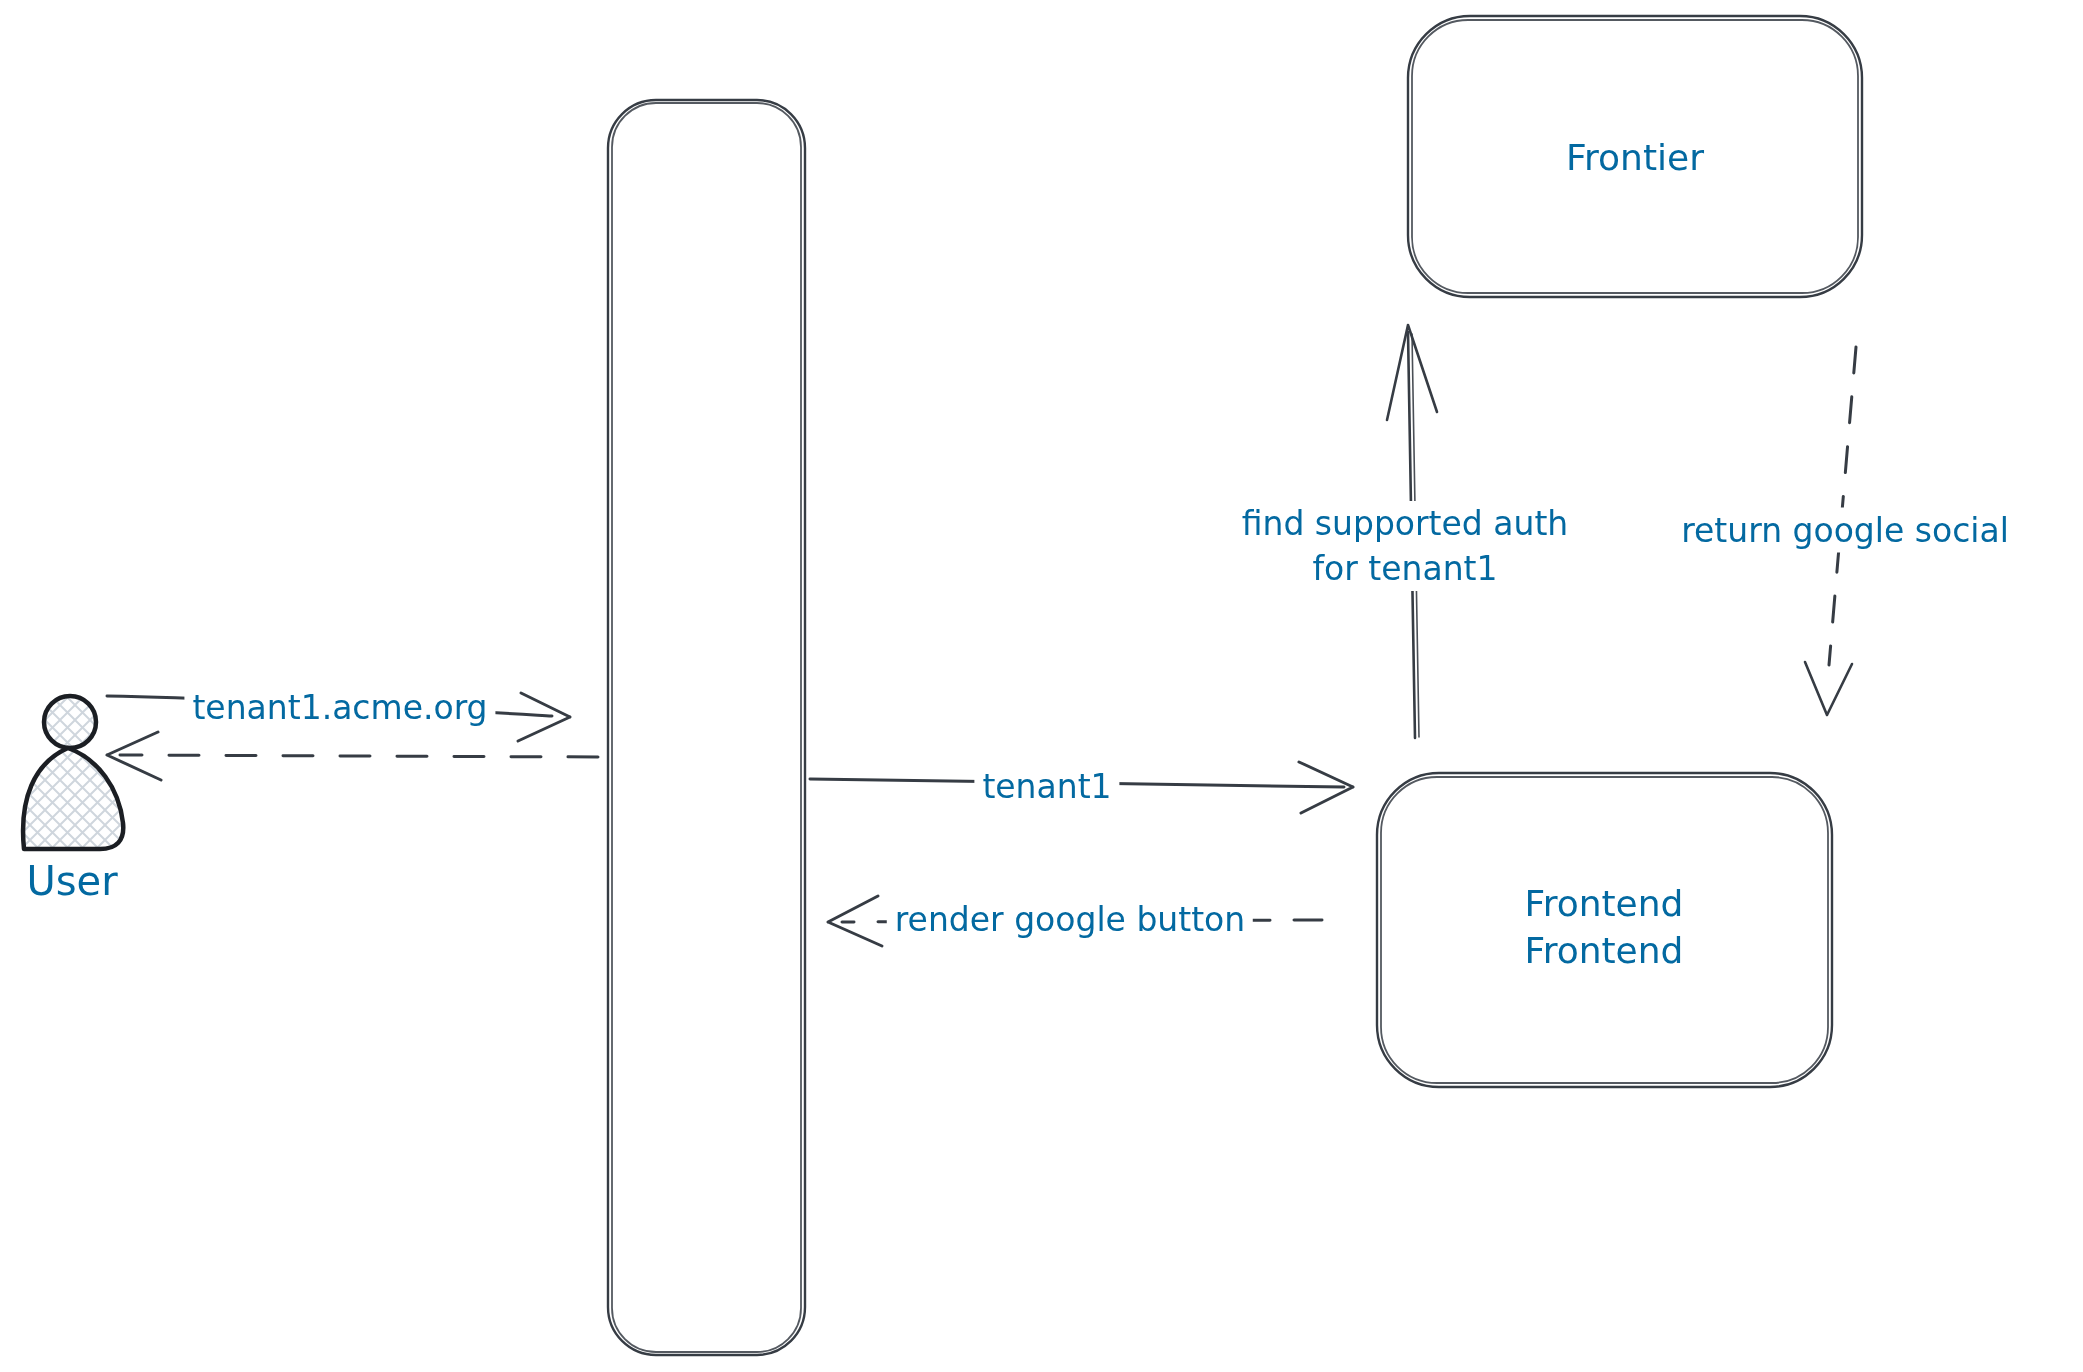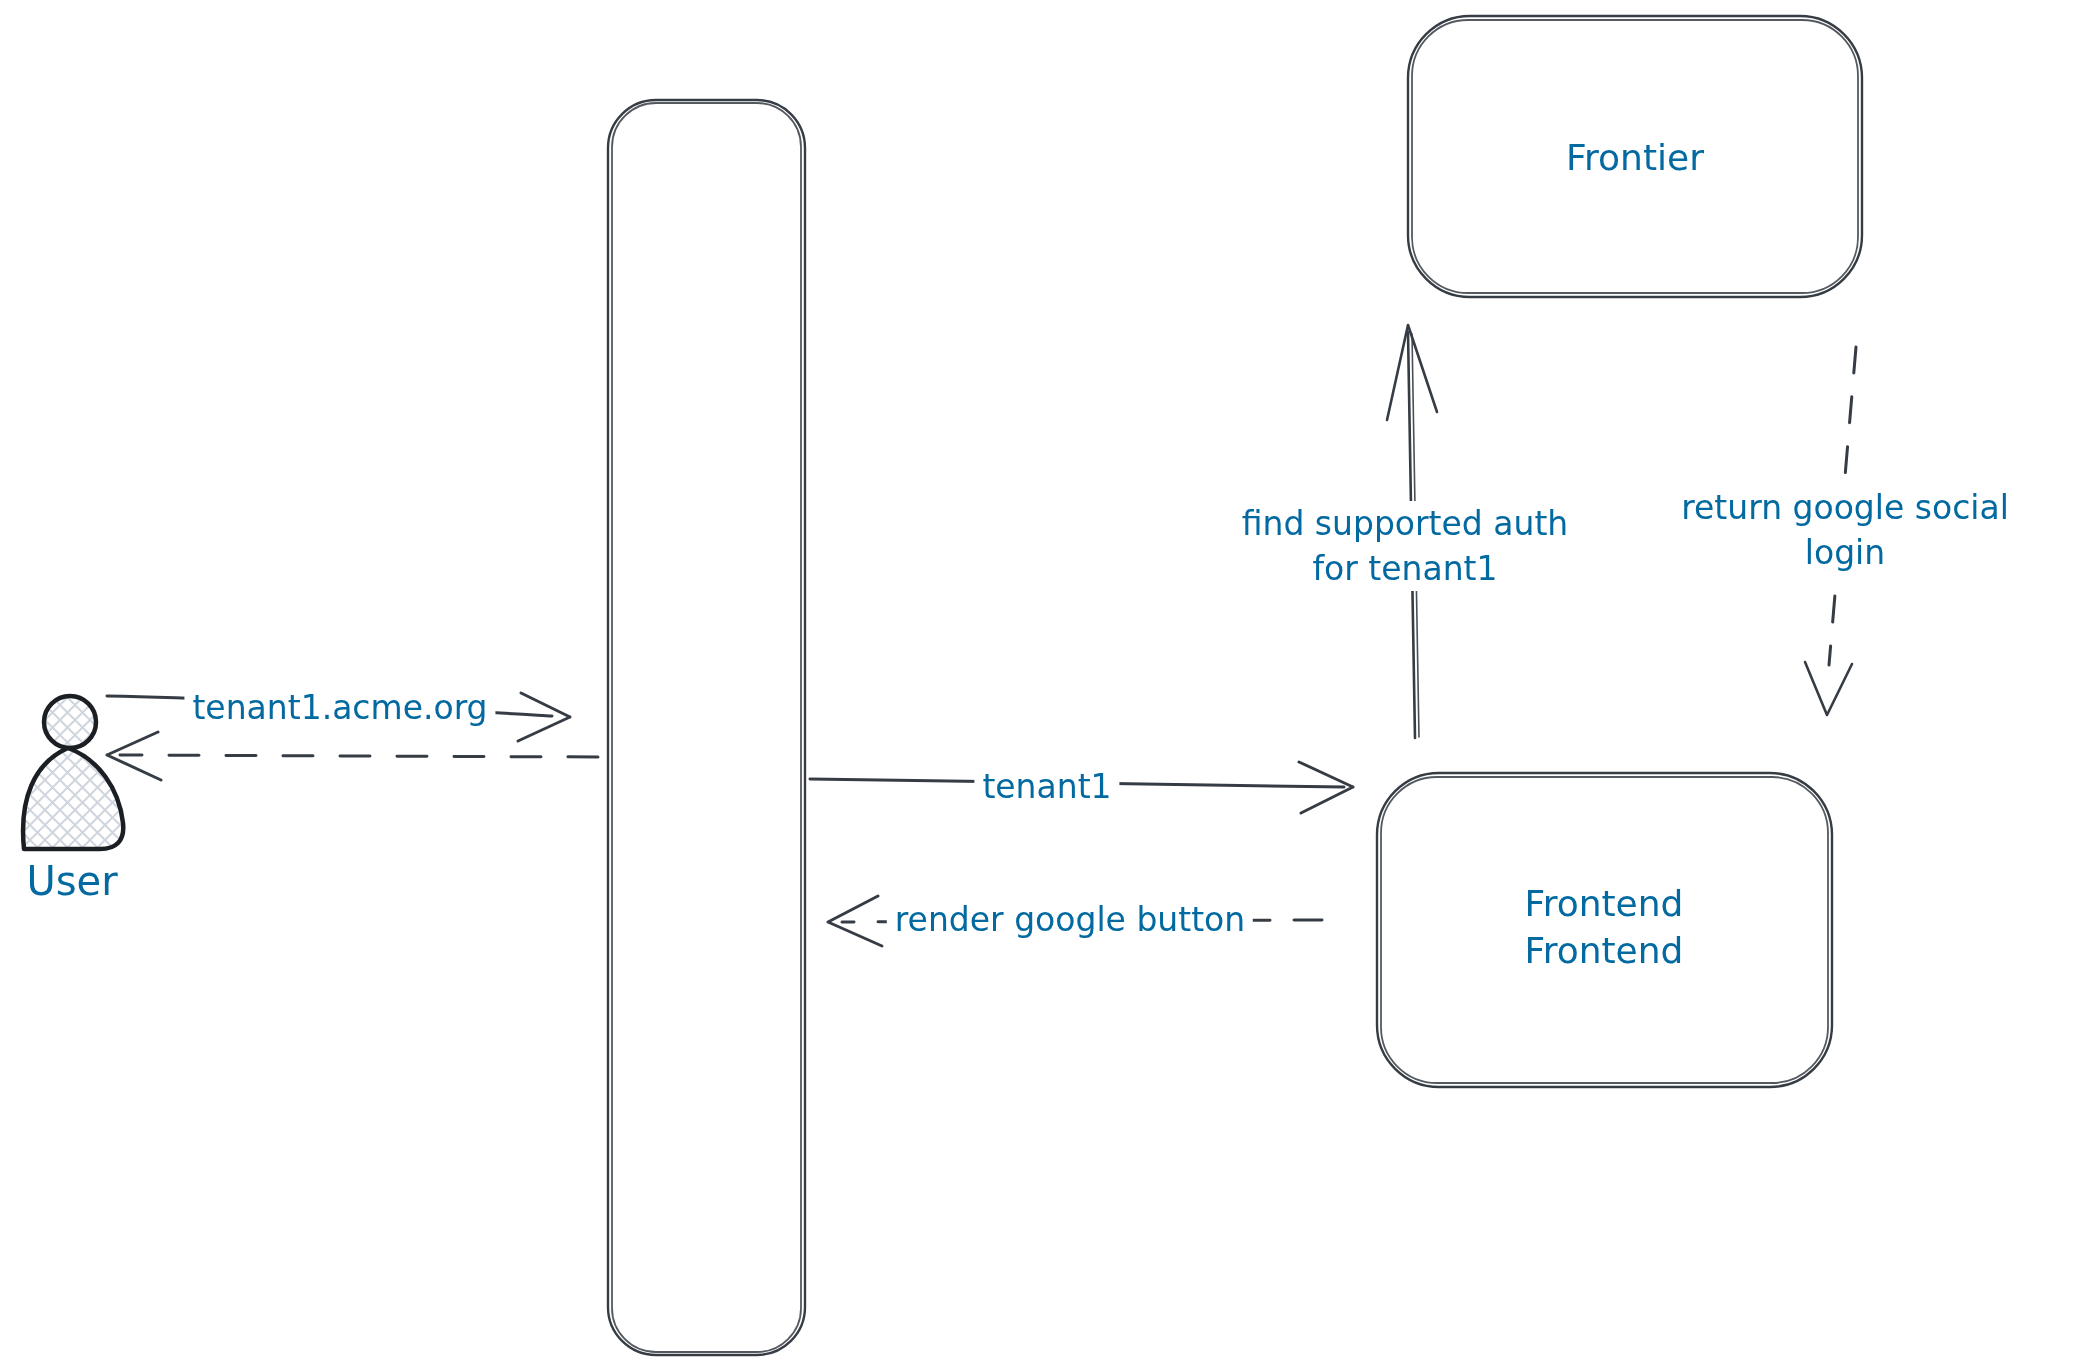--- a/index.html
+++ b/index.html
@@ -107,16 +107,15 @@
 
   <div class="label edge-label" style="left:1070px; top:919px;">render google button</div>
 
   <div class="label edge-label" style="left:1405px; top:528px;margin-top:18px;">
     <div>find supported auth</div>
     <div>for tenant1</div>
   </div>
 
   <div class="label edge-label" style="left:1845px; top:530px;">
     <div>return google social</div>
-    <div>login</div>
   </div>
 
 </div>
 
 </body></html>

